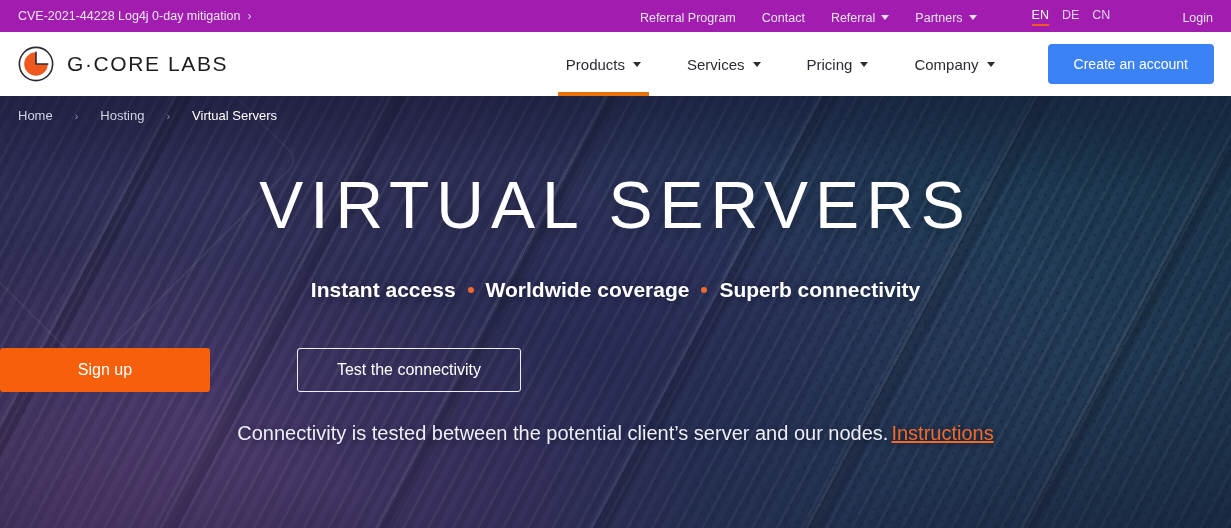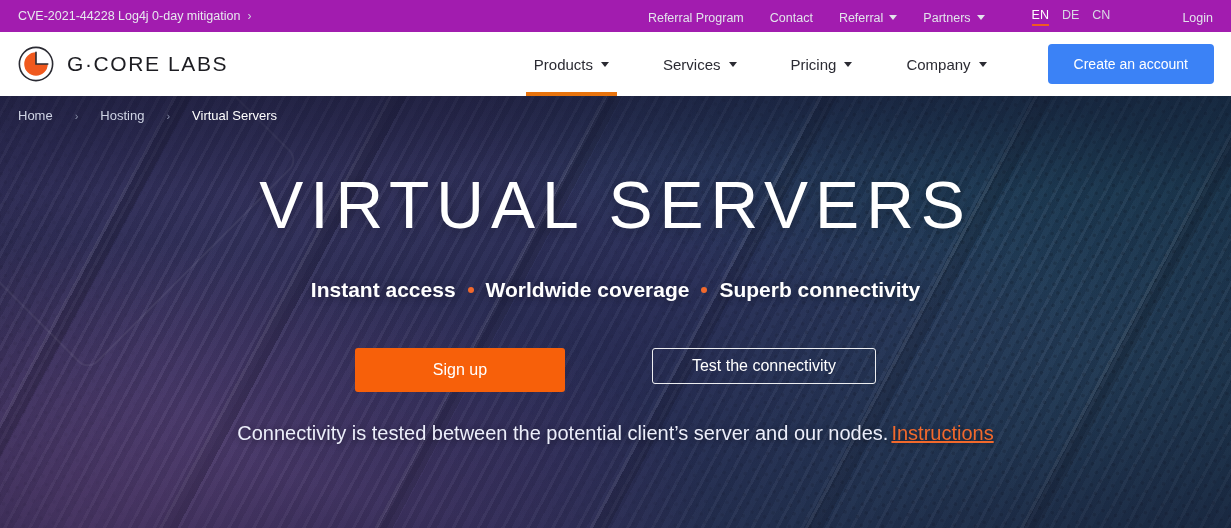--- a/index.html
+++ b/index.html
@@ -19,40 +19,40 @@
   .topbar-spacer { flex:1; }
   .topnav { display:flex; align-items:flex-end; gap:26px; }
   .topnav a {
     color:#e3e3ec; text-decoration:none; white-space:nowrap;
     display:flex; align-items:center; gap:6px; cursor:pointer;
   }
   .caret {
     width:0; height:0; border-left:4px solid transparent; border-right:4px solid transparent;
     border-top:5px solid #e3e3ec; display:inline-block;
   }
-  .langs { display:flex; align-items:center; gap:13px; margin-left:21px; }
+  .langs { display:flex; align-items:center; gap:13px; margin-left:29px; }
   .lang { color:#d8d8e4; cursor:pointer; position:relative; padding-bottom:3px; font-size:12.5px; }
   .lang.active { color:#ffffff; }
   .lang.active:after {
     content:""; position:absolute; left:0; right:0; bottom:-1px; height:2px; background:#f05a22;
   }
   .login { margin-left:46px; color:#ffffff; text-decoration:none; cursor:pointer; }
 
   
   .header {
     height:64px; background:#ffffff; display:flex; align-items:center;
     padding:0 17px; position:relative; z-index:20;
   }
   .brand { display:flex; align-items:center; gap:12px; cursor:pointer; }
   .logo-mark { width:38px; height:38px; flex:none; }
   .brand-name {
     font-size:21px; letter-spacing:1.6px; color:#1d1d22; font-weight:400;
     white-space:nowrap;
   }
-  .mainnav { display:flex; align-items:center; gap:16px; margin-left:auto; height:76px; }
+  .mainnav { display:flex; align-items:center; gap:8px; margin-left:auto; height:76px; }
   .navitem {
     display:flex; align-items:center; gap:8px; height:64px; padding:0 19px;
     color:#2b2b33; font-size:15px; cursor:pointer; position:relative; white-space:nowrap;
   }
   .navitem .caret { border-top-color:#2b2b33; }
   .navitem.active:after {
     content:""; position:absolute; left:11px; right:11px; bottom:0; height:4px; background:#e8730d;
   }
   .cta {
     margin-left:26px; margin-right:0;
@@ -150,28 +150,28 @@
   .hero-sub {
     margin-top:38px; font-size:21px; font-weight:700; color:#ffffff;
     display:flex; align-items:center; justify-content:center; gap:0;
     text-shadow:0 1px 8px rgba(0,0,0,0.35);
     text-align:center;
   }
   .dot {
     width:6px; height:6px; background:#f2692c; border-radius:50%;
     display:inline-block; margin:0 12px; flex:none;
   }
-  .hero-buttons { margin-top:46px; display:flex; justify-content:center; gap:87px; }
+  .hero-buttons { margin-top:46px; display:flex; gap:87px; }
   .btn-primary {
     background:#f7600a; color:#fff; border:none; border-radius:3px;
     width:210px; height:44px; font-size:16px; font-family:inherit; cursor:pointer;
   }
   .btn-ghost {
     background:transparent; color:#fff; border:1px solid rgba(255,255,255,0.92);
-    border-radius:3px; width:224px; height:36px; font-size:16px;
+    border-radius:3px; width:224px; height:44px; font-size:16px;
     font-family:inherit; cursor:pointer;
   }
   .hero-note {
     margin-top:30px; font-size:20px; color:#eceefa;
     text-shadow:0 1px 6px rgba(0,0,0,0.4);
   }
   .hero-note a {
     color:#f2692c; text-decoration:underline; cursor:pointer; margin-left:3px;
   }
 </style>

